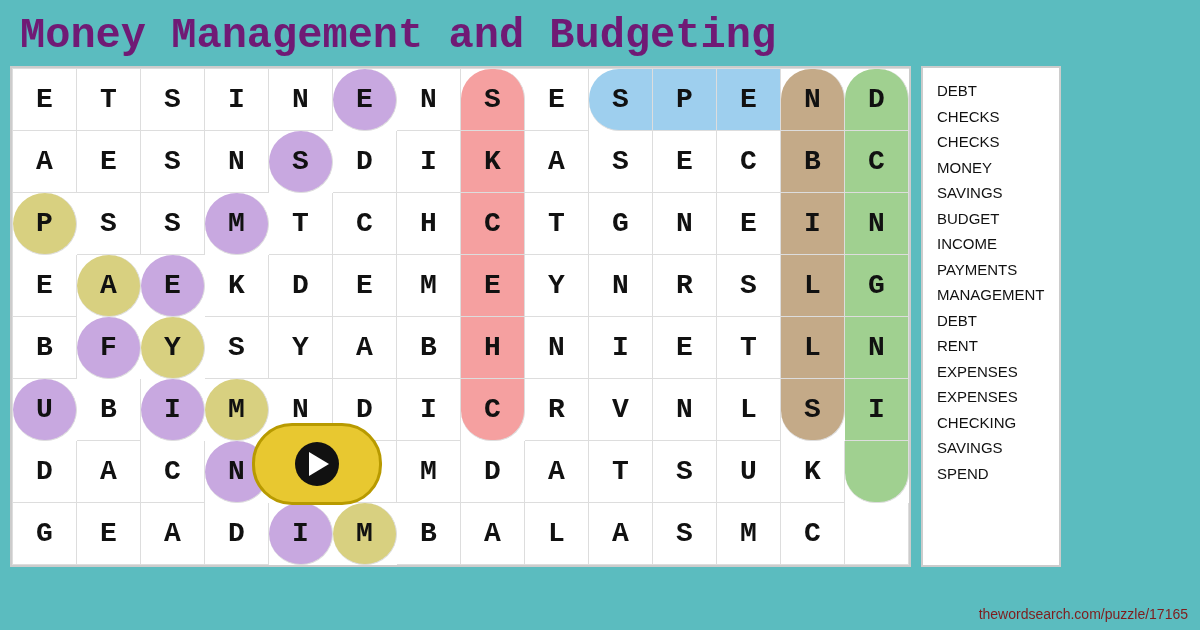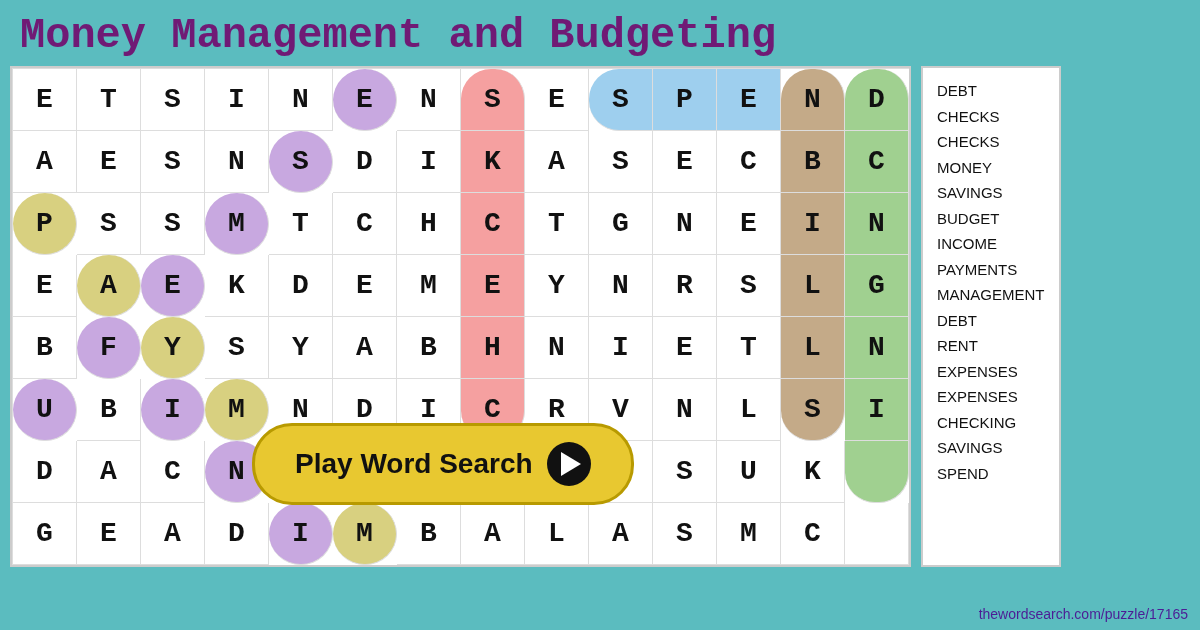--- a/index.html
+++ b/index.html
@@ -99,21 +99,21 @@
       border-bottom: 12px solid transparent;
       border-left: 20px solid white;
       margin-left: 4px;
     }
 
     #footer {
       position: absolute;
       bottom: 8px;
       right: 12px;
       font-size: 14px;
-      color: #4c1d95;
+      color: #7f1d1d;
       font-family: Arial, sans-serif;
     }
   </style>
 </head>
 <body>
 
 <div id="title">Money Management and Budgeting</div>
 
 <div id="main-content">
 
@@ -228,21 +228,20 @@
         <div class="cell">L</div>
         <div class="cell">A</div>
         <div class="cell">S</div>
         <div class="cell">M</div>
         <div class="cell">C</div>
         <div class="cell"></div>
       </div>
 
     <div id="play-button-container">
       <button class="play-button">
-        <span>Play Word Search</span>
         <div class="play-icon">
           <div class="play-triangle"></div>
         </div>
       </button>
     </div>
   </div>
 
   <div id="word-list">
   <div>DEBT</div>
       <div>CHECKS</div>

